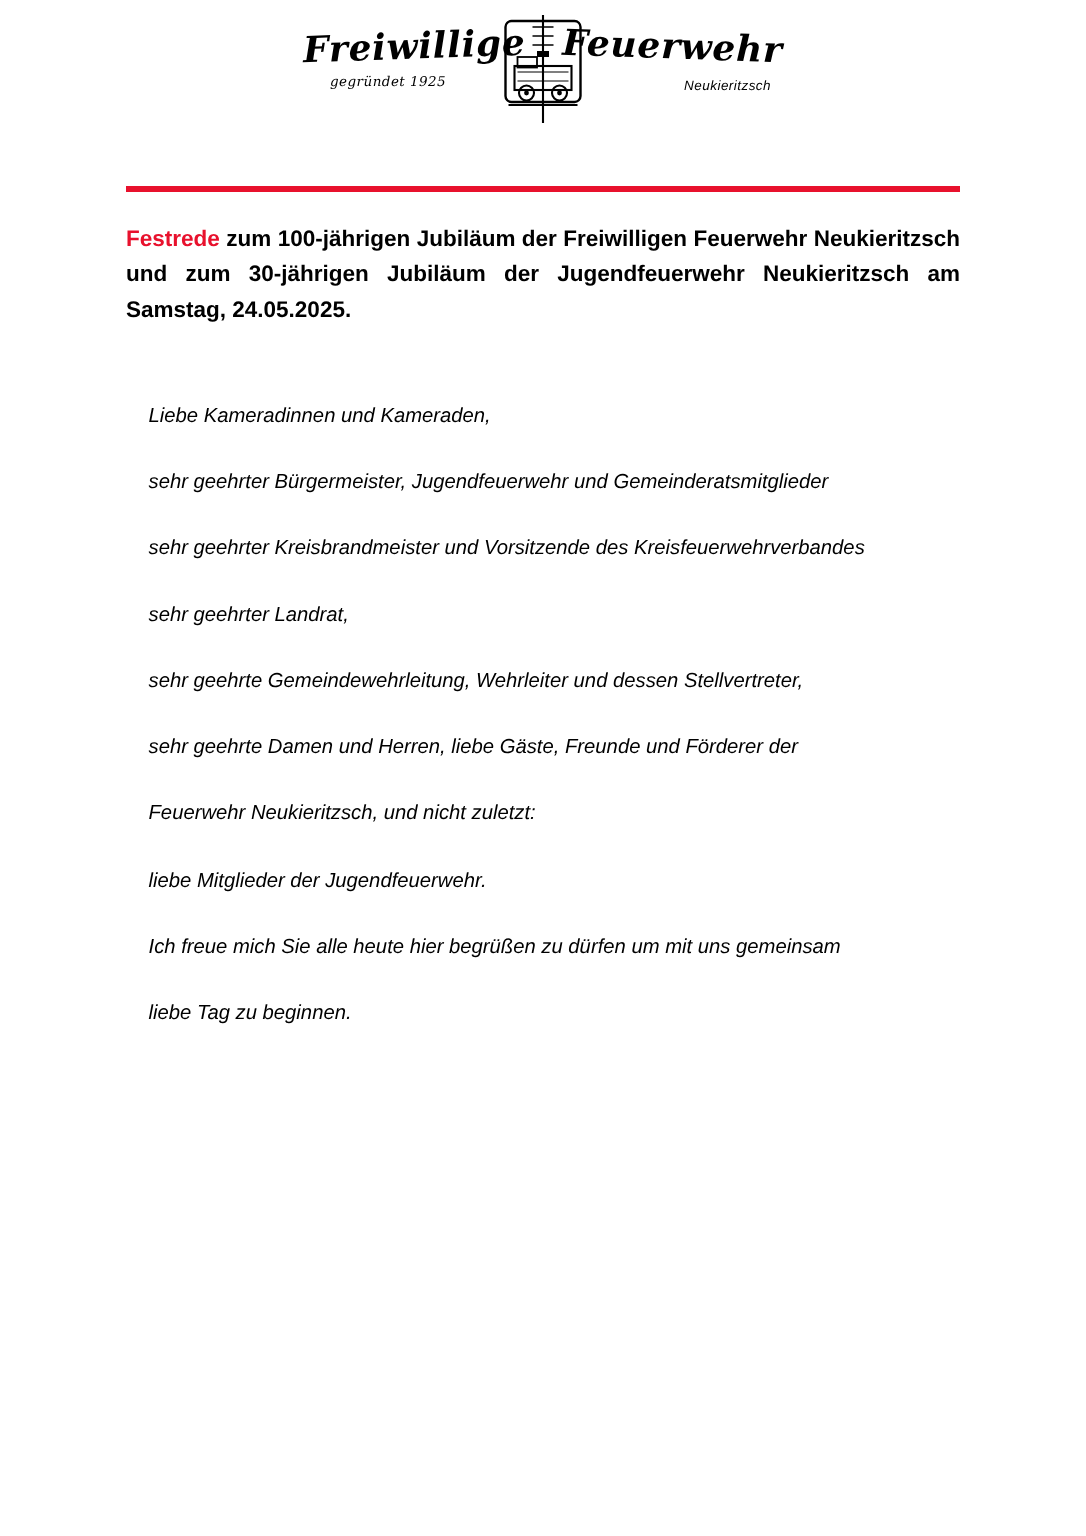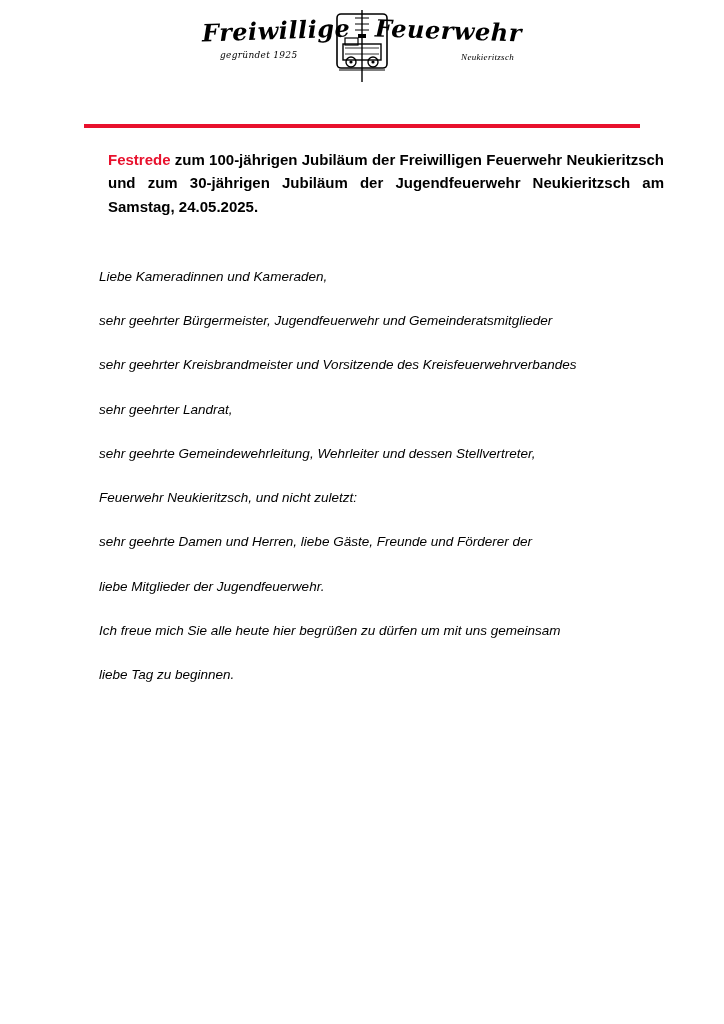--- a/index.html
+++ b/index.html
@@ -73,21 +73,21 @@
     font-style: italic;
     font-size: 9px;
     letter-spacing: 0.3px;
     color: #000;
     white-space: nowrap;
   }
   .logo-sub-right {
     position: absolute;
     right: 8px;
     top: 44px;
-    font-family: Liberation Serif, serif;
+    font-family: Liberation Sans, sans-serif;
     font-style: italic;
     font-size: 9px;
     letter-spacing: 0.3px;
     color: #000;
     white-space: nowrap;
   }
   
   .logo-emblem {
     position: absolute;
     left: 50%;
@@ -111,21 +111,20 @@
   .title-block {
     position: absolute;
     left: 84px;
     top: 148px;
     width: 556px;
     font-size: 15px;
     font-weight: bold;
     line-height: 1.55;
     text-align: justify;
     text-justify: inter-word;
-    margin-left: 24px;
   }
   .title-block .accent {
     color: #e8112d;
   }
 
   
   .body-block {
     position: absolute;
     left: 84px;
     top: 268px;
@@ -189,20 +188,20 @@
   <div class="title-block">
     <span class="accent">Festrede</span><span> zum 100-jährigen Jubiläum der Freiwilligen Feuerwehr Neukieritzsch und zum 30-jährigen Jubiläum der Jugendfeuerwehr Neukieritzsch am Samstag, 24.05.2025.</span>
   </div>
 
   <div class="body-block">
     <p class="para">Liebe Kameradinnen und Kameraden,</p>
     <p class="para">sehr geehrter Bürgermeister, Jugendfeuerwehr und Gemeinderatsmitglieder</p>
     <p class="para">sehr geehrter Kreisbrandmeister und Vorsitzende des Kreisfeuerwehrverbandes</p>
     <p class="para">sehr geehrter Landrat,</p>
     <p class="para">sehr geehrte Gemeindewehrleitung, Wehrleiter und dessen Stellvertreter,</p>
+    <p class="para">sehr geehrte Damen und Herren, liebe Gäste, Freunde und Förderer der</p>
     <p class="para">Feuerwehr Neukieritzsch, und nicht zuletzt:</p>
-    <p class="para">sehr geehrte Damen und Herren, liebe Gäste, Freunde und Förderer der</p>
     <p class="para">liebe Mitglieder der Jugendfeuerwehr.</p>
     <p class="para justified">Ich freue mich Sie alle heute hier begrüßen zu dürfen um mit uns gemeinsam</p>
     <p class="para">liebe Tag zu beginnen.</p>
   </div>
 
 </div>
 
 </body></html>

